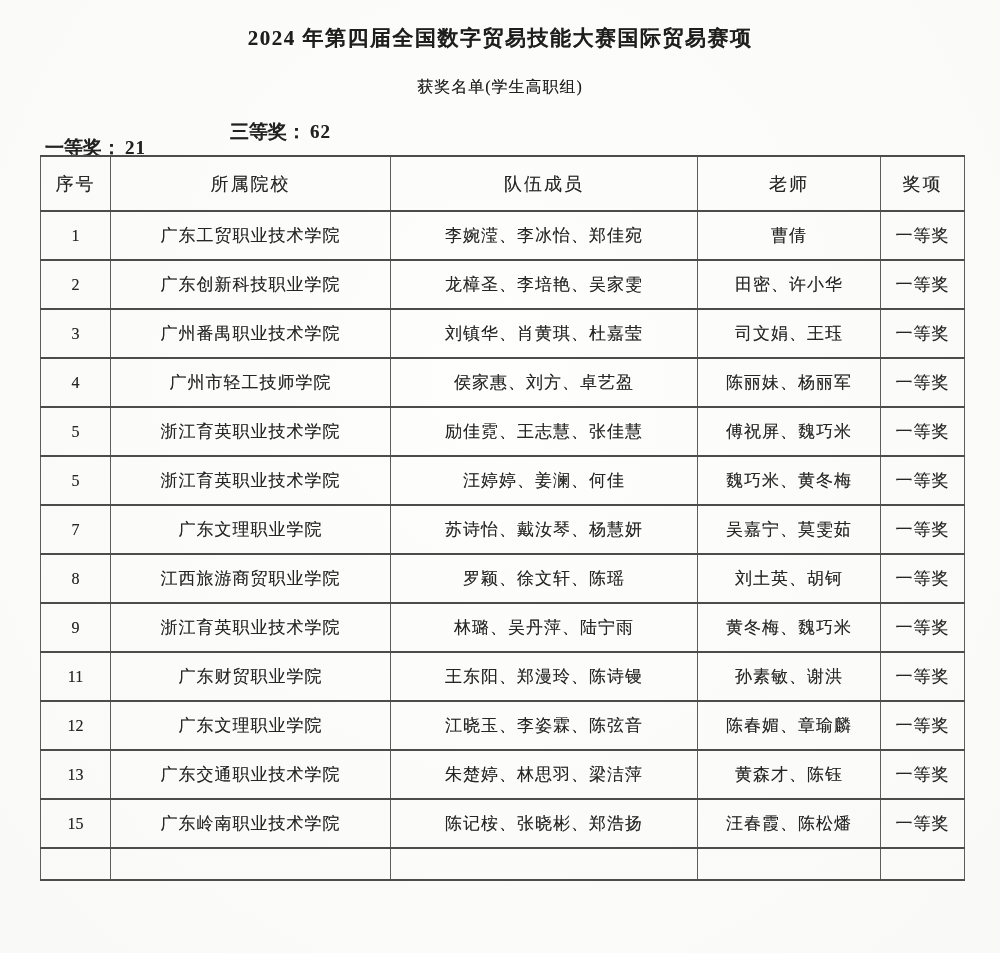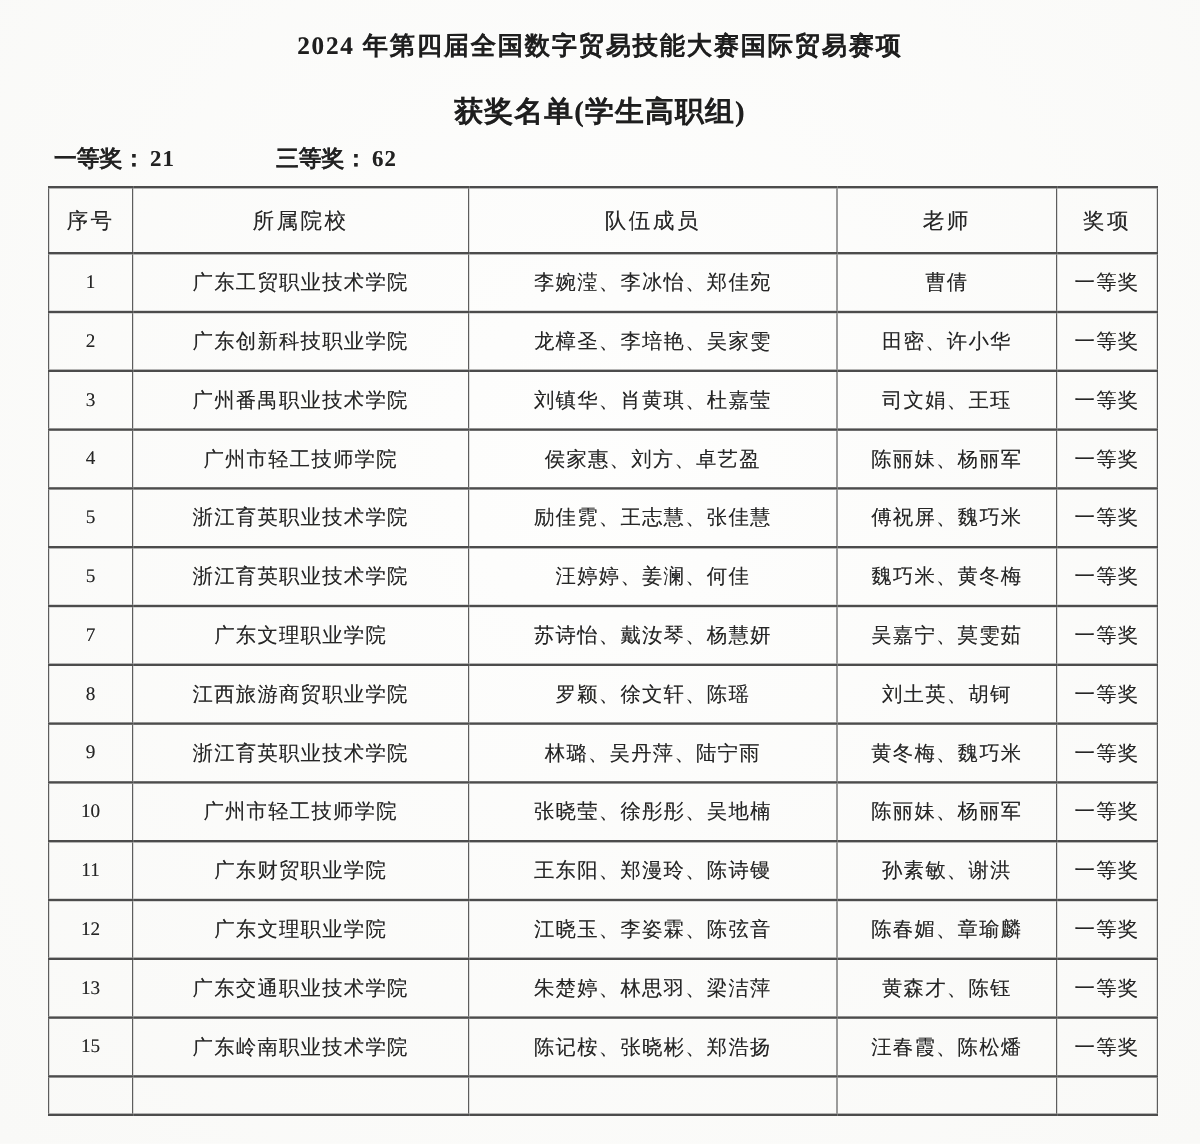--- a/index.html
+++ b/index.html
@@ -33,39 +33,39 @@
     letter-spacing: 1.5px;
     color: #1e1e1e;
     text-shadow: 0 0 0.5px rgba(30,30,30,0.55);
   }
   .doc-subtitle {
     position: absolute;
     top: 77px;
     left: 0;
     width: 100%;
     text-align: center;
-    font-size: 24px;
-    font-weight: 700;
+    font-size: 16px;
+    font-weight: 400;
     letter-spacing: 1px;
     color: #1e1e1e;
     text-shadow: 0 0 0.5px rgba(30,30,30,0.55);
   }
   .summary-line {
     position: absolute;
     top: 119px;
     left: 45px;
     font-size: 19px;
     font-weight: 600;
     color: #222;
     display: flex;
     text-shadow: 0 0 0.4px rgba(30,30,30,0.5);
   }
   .summary-item { white-space: nowrap; }
   .summary-item .count { margin-left: 4px; letter-spacing: 1px; }
-  .summary-item:nth-child(1) { width: 185px; }
+  .summary-item:nth-child(1) { width: 185px; margin-top: 16px; }
   .summary-item:nth-child(2) { width: 190px; }
   .award-table {
     position: absolute;
     left: 40px;
     top: 155px;
     border-collapse: collapse;
     table-layout: fixed;
     width: 924px;
     background: transparent;
   }
@@ -192,27 +192,20 @@
         <td>一等奖</td>
       </tr>
       <tr>
         <td class="cell-no">9</td>
         <td>浙江育英职业技术学院</td>
         <td>林璐、吴丹萍、陆宁雨</td>
         <td>黄冬梅、魏巧米</td>
         <td>一等奖</td>
       </tr>
       <tr>
-        <td class="cell-no">10</td>
-        <td>广州市轻工技师学院</td>
-        <td>张晓莹、徐彤彤、吴地楠</td>
-        <td>陈丽妹、杨丽军</td>
-        <td>一等奖</td>
-      </tr>
-      <tr>
         <td class="cell-no">11</td>
         <td>广东财贸职业学院</td>
         <td>王东阳、郑漫玲、陈诗镘</td>
         <td>孙素敏、谢洪</td>
         <td>一等奖</td>
       </tr>
       <tr>
         <td class="cell-no">12</td>
         <td>广东文理职业学院</td>
         <td>江晓玉、李姿霖、陈弦音</td>

